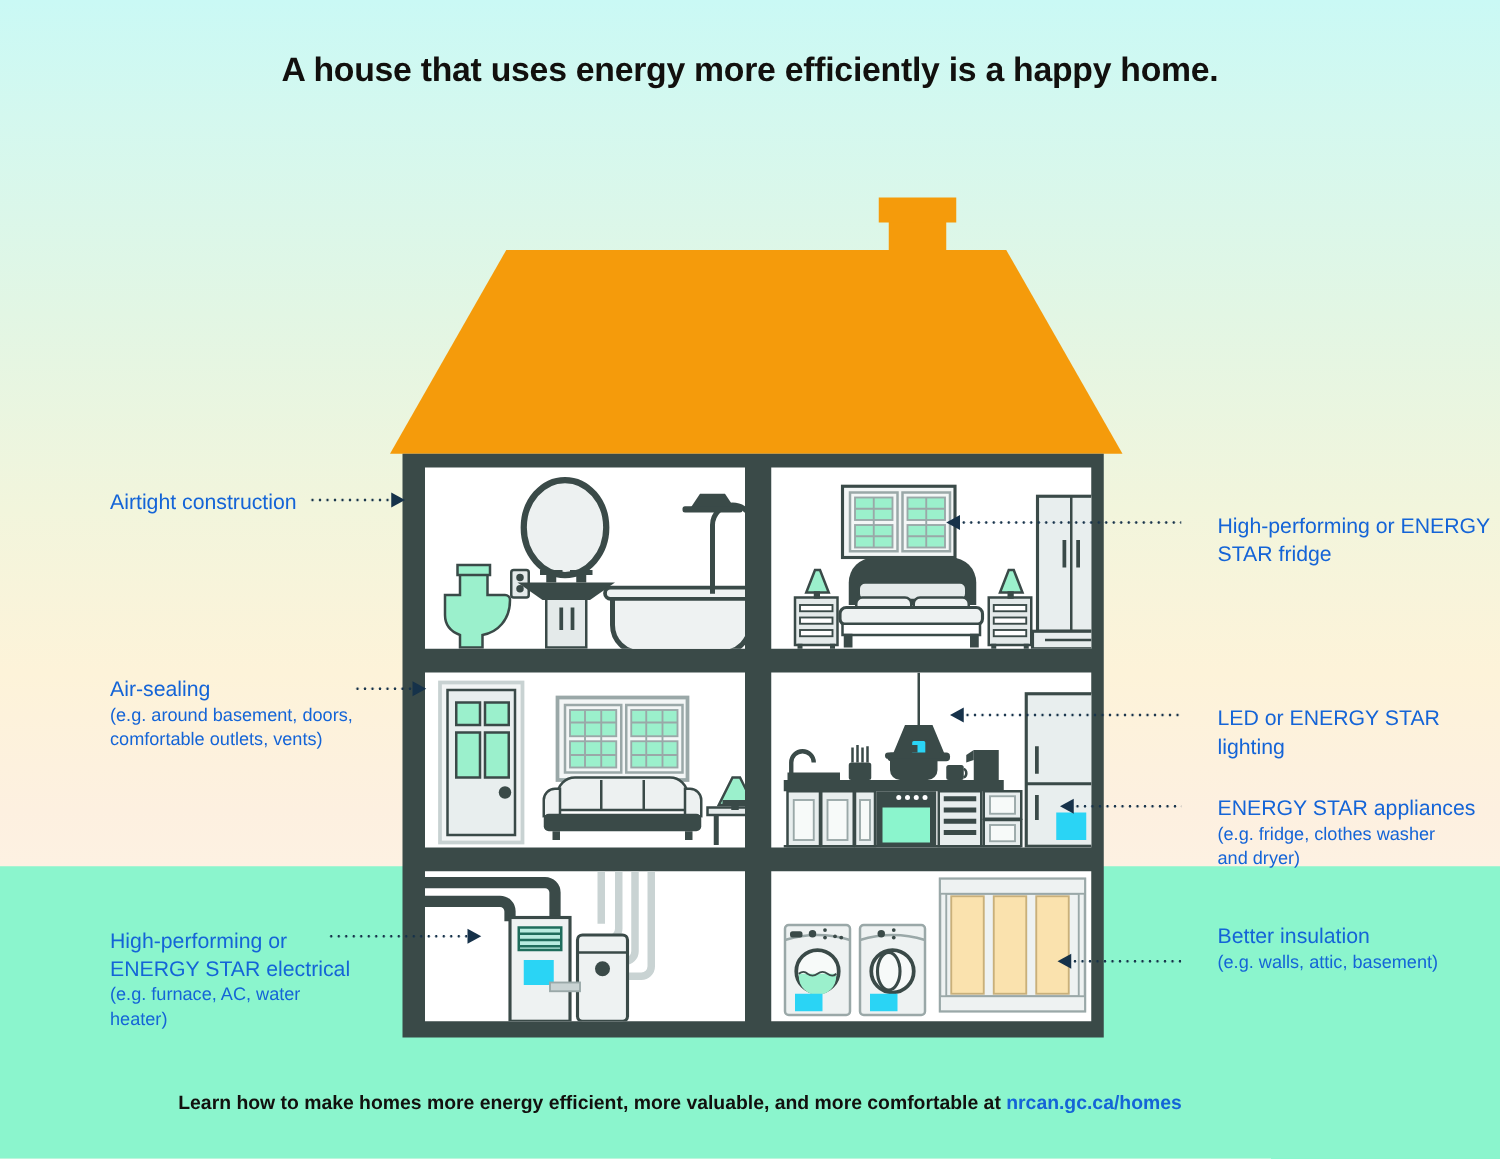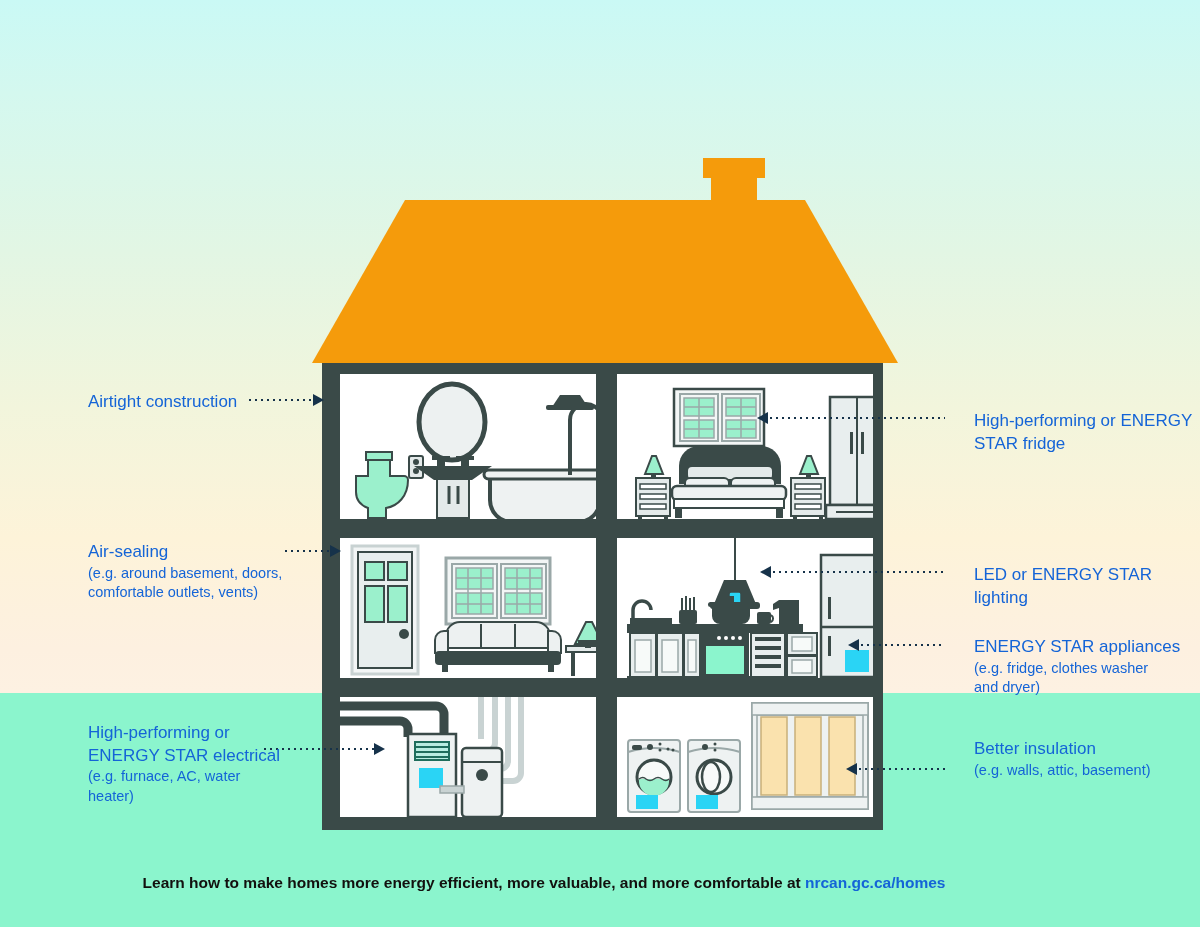--- a/index.html
+++ b/index.html
@@ -63,20 +63,21 @@
   
   #house{position:absolute;left:0;top:0;width:1200px;height:927px;}
 </style>
 </head>
 <body>
 
 <div id="stage"></div>
 <div id="mintband"></div>
 
 <div class="head-wrap">
+  <div class="h-line1">A house that uses energy more efficiently is a happy home.</div>
 </div>
 
 <svg id="house" viewBox="0 0 1200 927">
   <defs>
     <clipPath id="clipBath">
         <rect x="340" y="374" width="256" height="145"></rect>
       </clipPath>
     <clipPath id="clipBed">
         <rect x="617" y="374" width="256" height="145"></rect>
       </clipPath>
@@ -448,21 +449,21 @@
 <div class="lbl left" style="top:391px;">
   <span class="b">Airtight construction</span>
 </div>
 
 <div class="lbl left" style="top:541px;">
   <span class="b">Air-sealing</span>
   <span class="n">(e.g. around basement, doors,</span>
   <span class="n">comfortable outlets, vents)</span>
 </div>
 
-<div class="lbl left" style="top:722px;">
+<div class="lbl left" style="top:742px;">
   <span class="b">High-performing or</span>
   <span class="b">ENERGY STAR electrical</span>
   <span class="n">(e.g. furnace, AC, water</span>
   <span class="n">heater)</span>
 </div>
 
 <div class="lbl right" style="top:410px;">
   <span class="b">High-performing or ENERGY</span>
   <span class="b">STAR fridge</span>
 </div>

